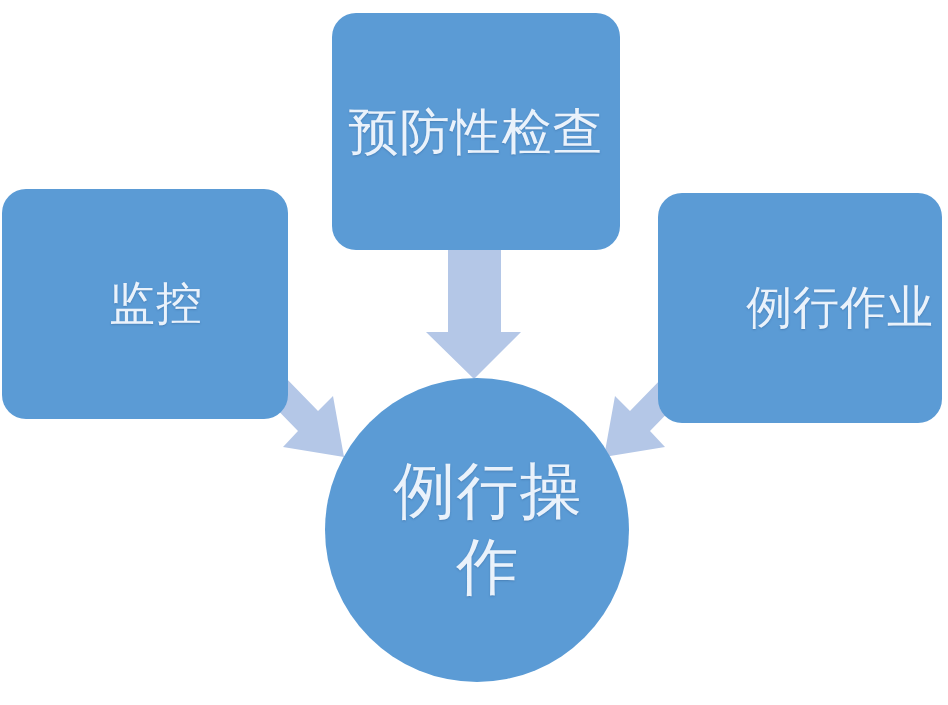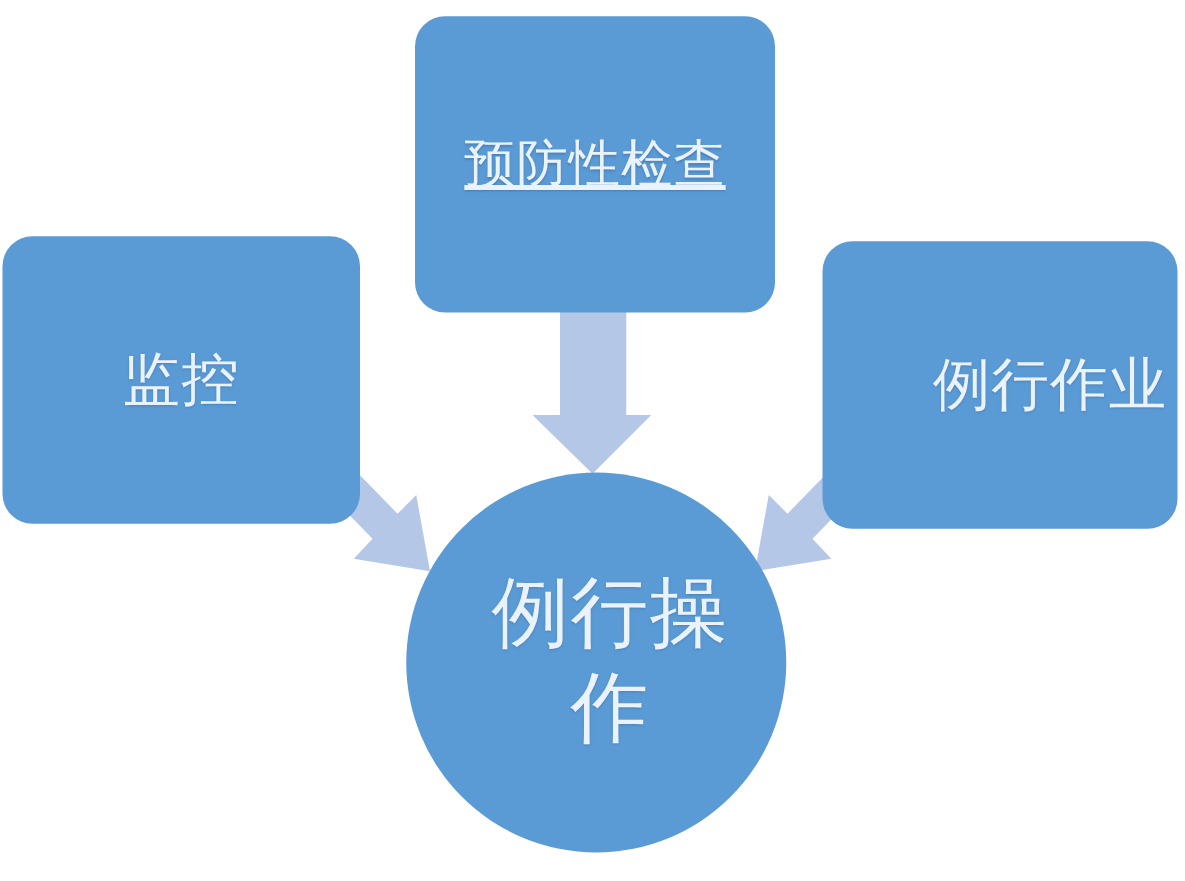--- a/index.html
+++ b/index.html
@@ -38,25 +38,25 @@
     font-weight: 400;
     letter-spacing: 0.02em;
     text-shadow: 0 1px 2px rgba(40,80,130,0.35);
     pointer-events: none;
     white-space: pre-line;
     line-height: 1.12;
   }
   #label-monitoring {
     left: 2px;  top: 189px;  width: 286px;  height: 230px;
     font-size: 46px;
+    padding-left: 11px;
   }
   #label-preventive {
     left: 332px; top: 13px;  width: 288px;  height: 237px;
-    font-size: 41px;
-    text-decoration: underline;
+    font-size: 50px;
   }
   #label-routine-task {
     left: 658px; top: 193px; width: 284px;  height: 230px;
     font-size: 46px;
     margin-left: 40px;
   }
   #label-routine-operation {
     left: 336px; top: 378px; width: 304px;  height: 304px;
     font-size: 62px;
     line-height: 1.22;

